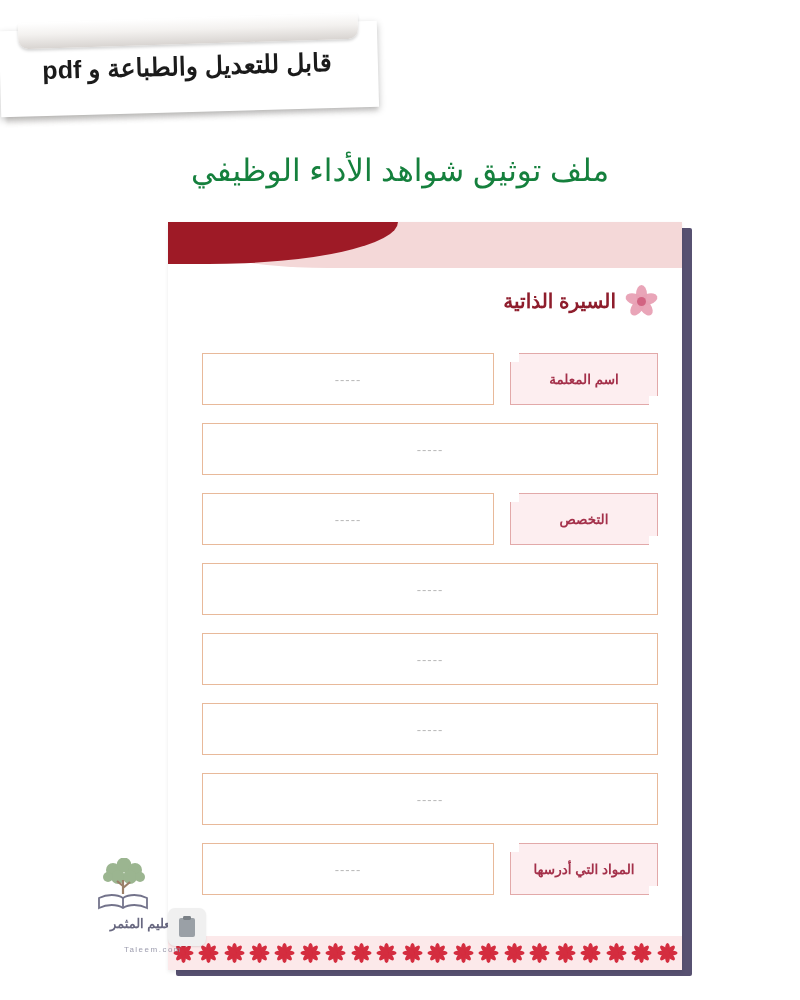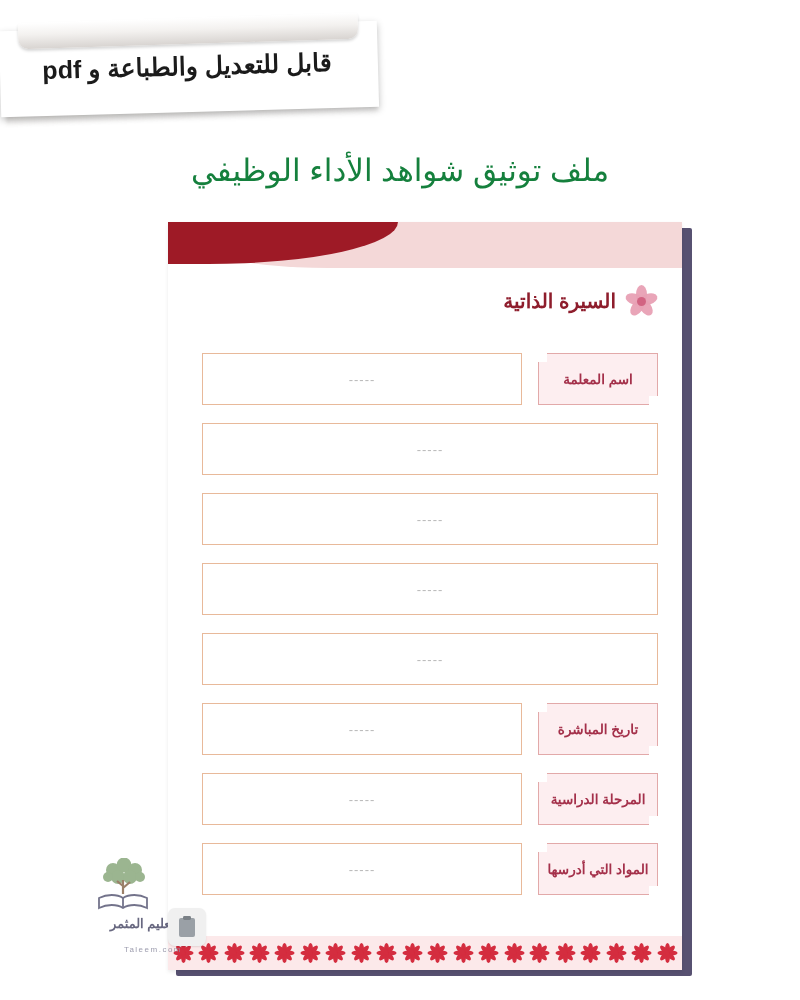--- a/index.html
+++ b/index.html
@@ -184,21 +184,21 @@
   }
   .row {
     display: flex;
     align-items: center;
     justify-content: flex-start;
     gap: 16px;
     padding: 0 24px 0 34px;
     height: 70px;
   }
   .label-cell {
-    width: 120px;
+    width: 148px;
     height: 52px;
     background: #fdeef0;
     border: 1.6px solid #e2a9a9;
     display: flex;
     align-items: center;
     justify-content: center;
     font-size: 13.5px;
     font-weight: bold;
     color: #a4304a;
     box-sizing: border-box;
@@ -345,38 +345,37 @@
     <div class="row">
       <div class="label-cell">اسم المعلمة</div>
       <div class="value-cell">-----</div>
     </div>
 
     <div class="row">
       <div class="value-cell">-----</div>
     </div>
 
     <div class="row">
-      <div class="value-cell">-----</div>
-    </div>
-
-    <div class="row">
-      <div class="value-cell">-----</div>
-    </div>
-
-    <div class="row">
-      <div class="value-cell">-----</div>
-    </div>
-
-    <div class="row">
-      <div class="label-cell">تاريخ المباشرة</div>
-      <div class="value-cell">-----</div>
-    </div>
-
-    <div class="row">
-      <div class="label-cell">المرحلة الدراسية</div>
+      <div class="label-cell">التخصص</div>
+      <div class="value-cell">-----</div>
+    </div>
+
+    <div class="row">
+      <div class="value-cell">-----</div>
+    </div>
+
+    <div class="row">
+      <div class="value-cell">-----</div>
+    </div>
+
+    <div class="row">
+      <div class="value-cell">-----</div>
+    </div>
+
+    <div class="row">
       <div class="value-cell">-----</div>
     </div>
 
     <div class="row">
       <div class="label-cell">المواد التي أدرسها</div>
       <div class="value-cell">-----</div>
     </div>
 
   </div>
 

